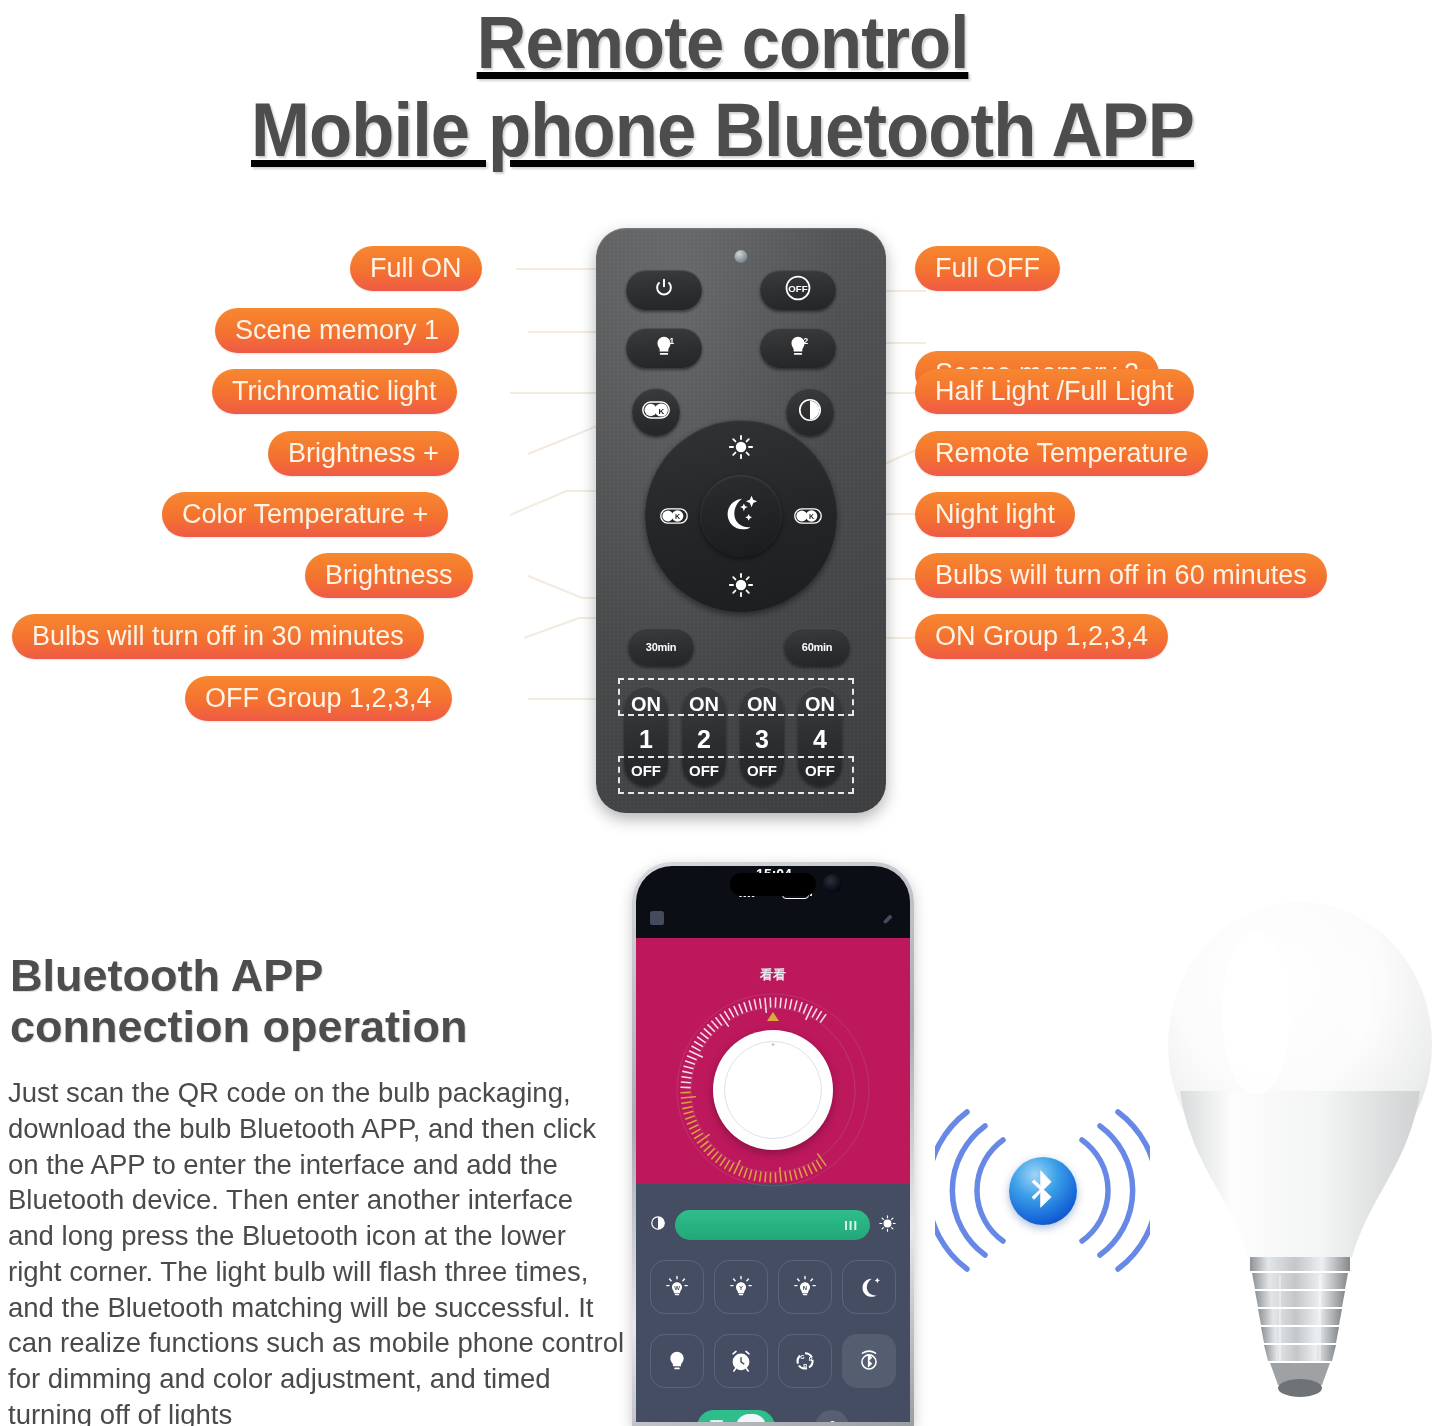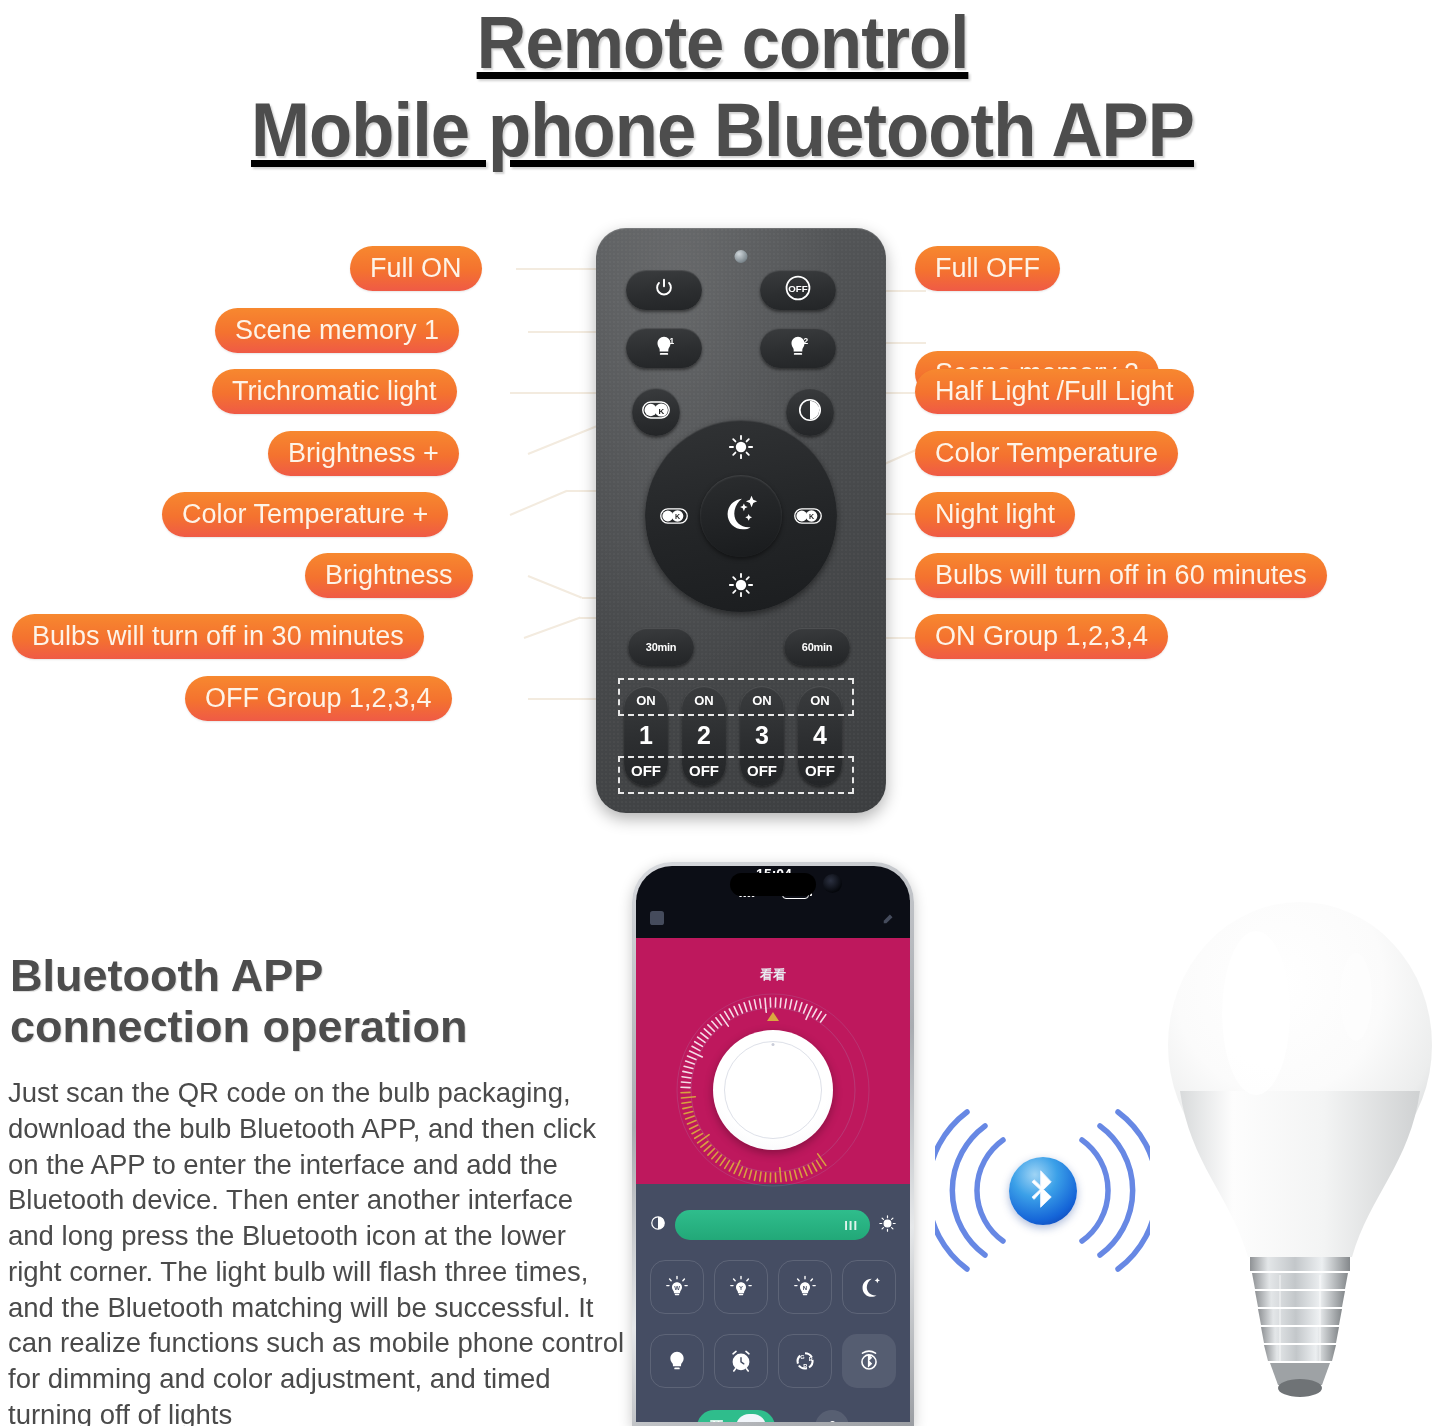--- a/index.html
+++ b/index.html
@@ -57,21 +57,21 @@
   .btn {
     position:absolute; display:flex; align-items:center; justify-content:center;
     background:linear-gradient(175deg,#3a3c3e 0%, #2c2e30 55%, #232527 100%);
     color:#ffffff; z-index:3;
     box-shadow:0 2px 3px rgba(0,0,0,0.45), inset 0 1px 1px rgba(255,255,255,0.12);
   }
   .btn.pillbtn { width:76px; height:40px; border-radius:20px; }
   .btn.round   { width:48px; height:48px; border-radius:50%; }
   .btn.timer   { width:66px; height:38px; border-radius:19px; font-size:11px; font-weight:bold; letter-spacing:-0.3px;}
   .btn.grp     { width:44px; height:100px; border-radius:22px; flex-direction:column; justify-content:space-between; padding:7px 0;}
-  .btn.grp span.on  { font-size:13px; font-weight:bold; }
+  .btn.grp span.on  { font-size:20px; font-weight:bold; }
   .btn.grp span.num { font-size:25px; font-weight:bold; }
   .btn.grp span.off { font-size:15px; font-weight:bold; }
 
   .dpad {
     position:absolute; left:50%; top:192px; transform:translateX(-50%);
     width:192px; height:192px; border-radius:50%;
     background:linear-gradient(170deg,#313335 0%, #232527 55%, #1b1d1f 100%);
     box-shadow:0 3px 6px rgba(0,0,0,0.45), inset 0 1px 1px rgba(255,255,255,0.10);
     z-index:2;
   }
@@ -236,21 +236,21 @@
 <div class="pill leftal" style="left:212px; top:369px;">Trichromatic light</div>
 <div class="pill leftal" style="left:268px; top:431px;">Brightness +</div>
 <div class="pill leftal" style="left:162px; top:492px;">Color Temperature +</div>
 <div class="pill leftal" style="left:305px; top:553px;">Brightness</div>
 <div class="pill leftal" style="left:12px;  top:614px;">Bulbs will turn off in 30 minutes</div>
 <div class="pill leftal" style="left:185px; top:676px;">OFF Group 1,2,3,4</div>
 
 <div class="pill right" style="left:915px; top:246px;">Full OFF</div>
 <div class="pill right" style="left:915px; top:308px;margin-top:43px;">Scene memory 2</div>
 <div class="pill right" style="left:915px; top:369px;">Half Light /Full Light</div>
-<div class="pill right" style="left:915px; top:431px;">Color Temperature</div>
+<div class="pill right" style="left:915px; top:431px;">Remote Temperature</div>
 <div class="pill right" style="left:915px; top:492px;">Night light</div>
 <div class="pill right" style="left:915px; top:553px;">Bulbs will turn off in 60 minutes</div>
 <div class="pill right" style="left:915px; top:614px;">ON Group 1,2,3,4</div>
 
 <div class="remote">
   <div class="led"></div>
 
   <div class="btn pillbtn" style="left:30px; top:42px;">
     <span>
       <svg width="22" height="22" viewBox="0 0 24 24" fill="none" stroke="#fff" stroke-width="2.1" stroke-linecap="round">

